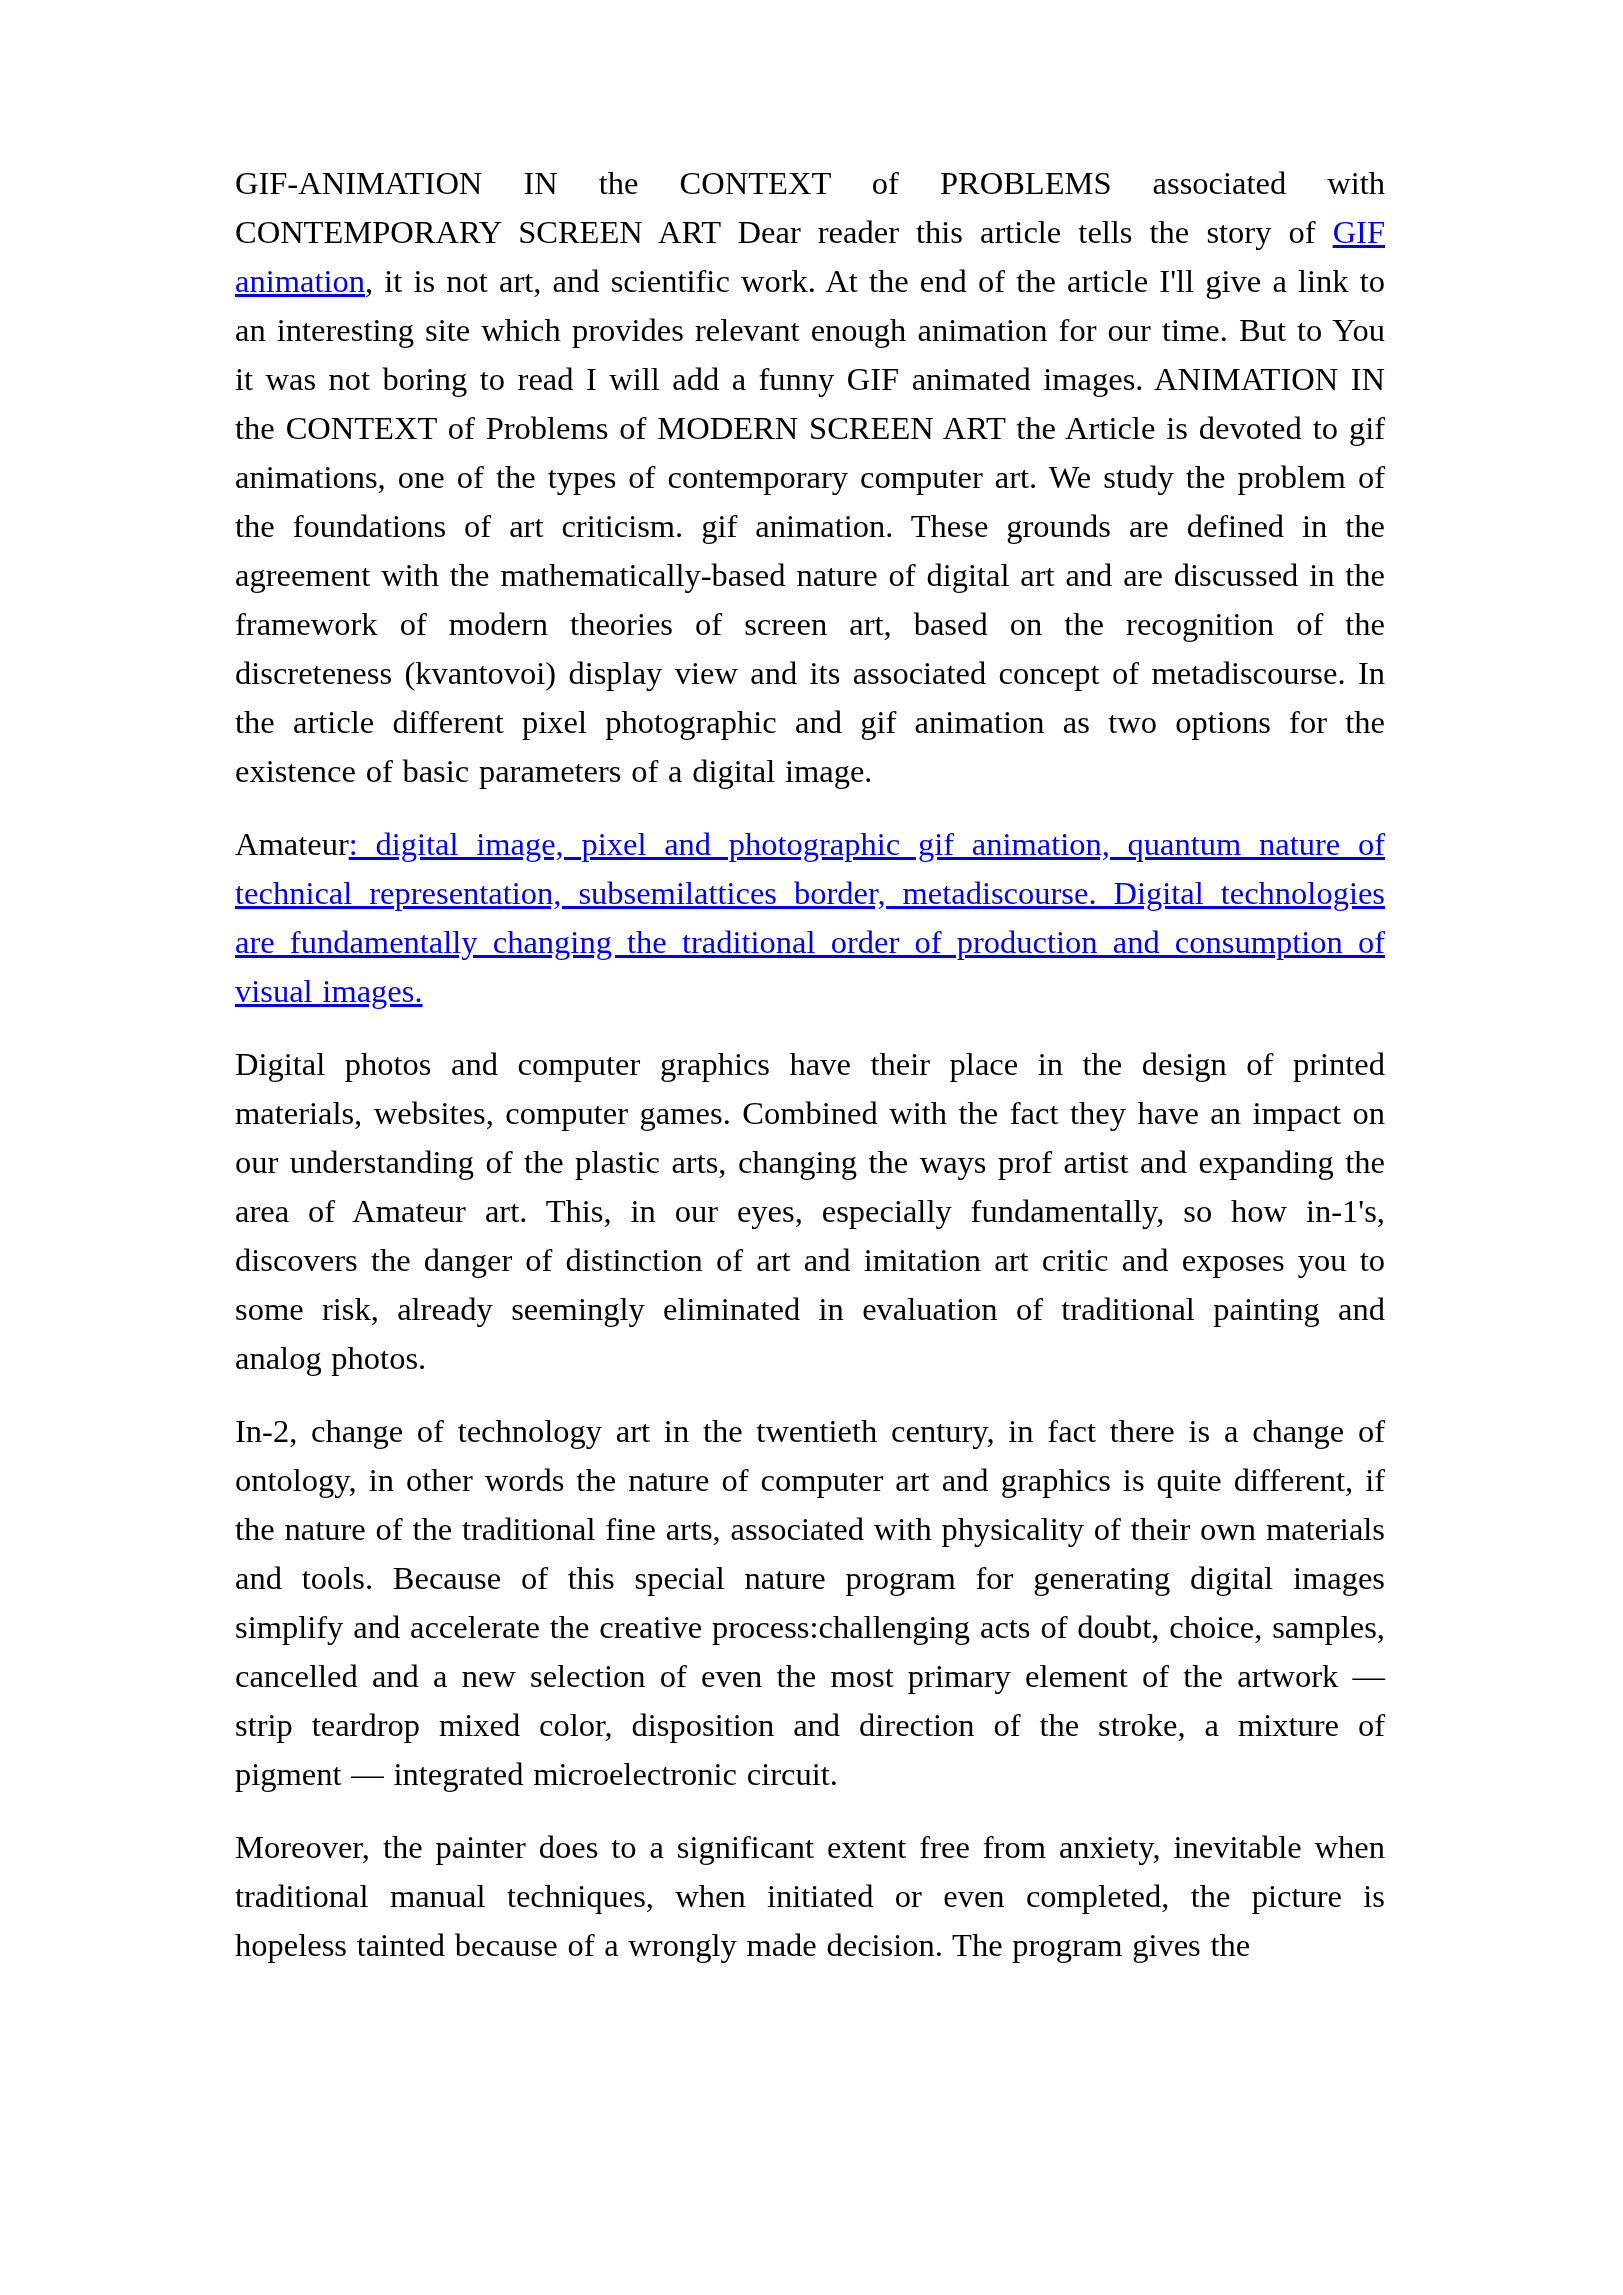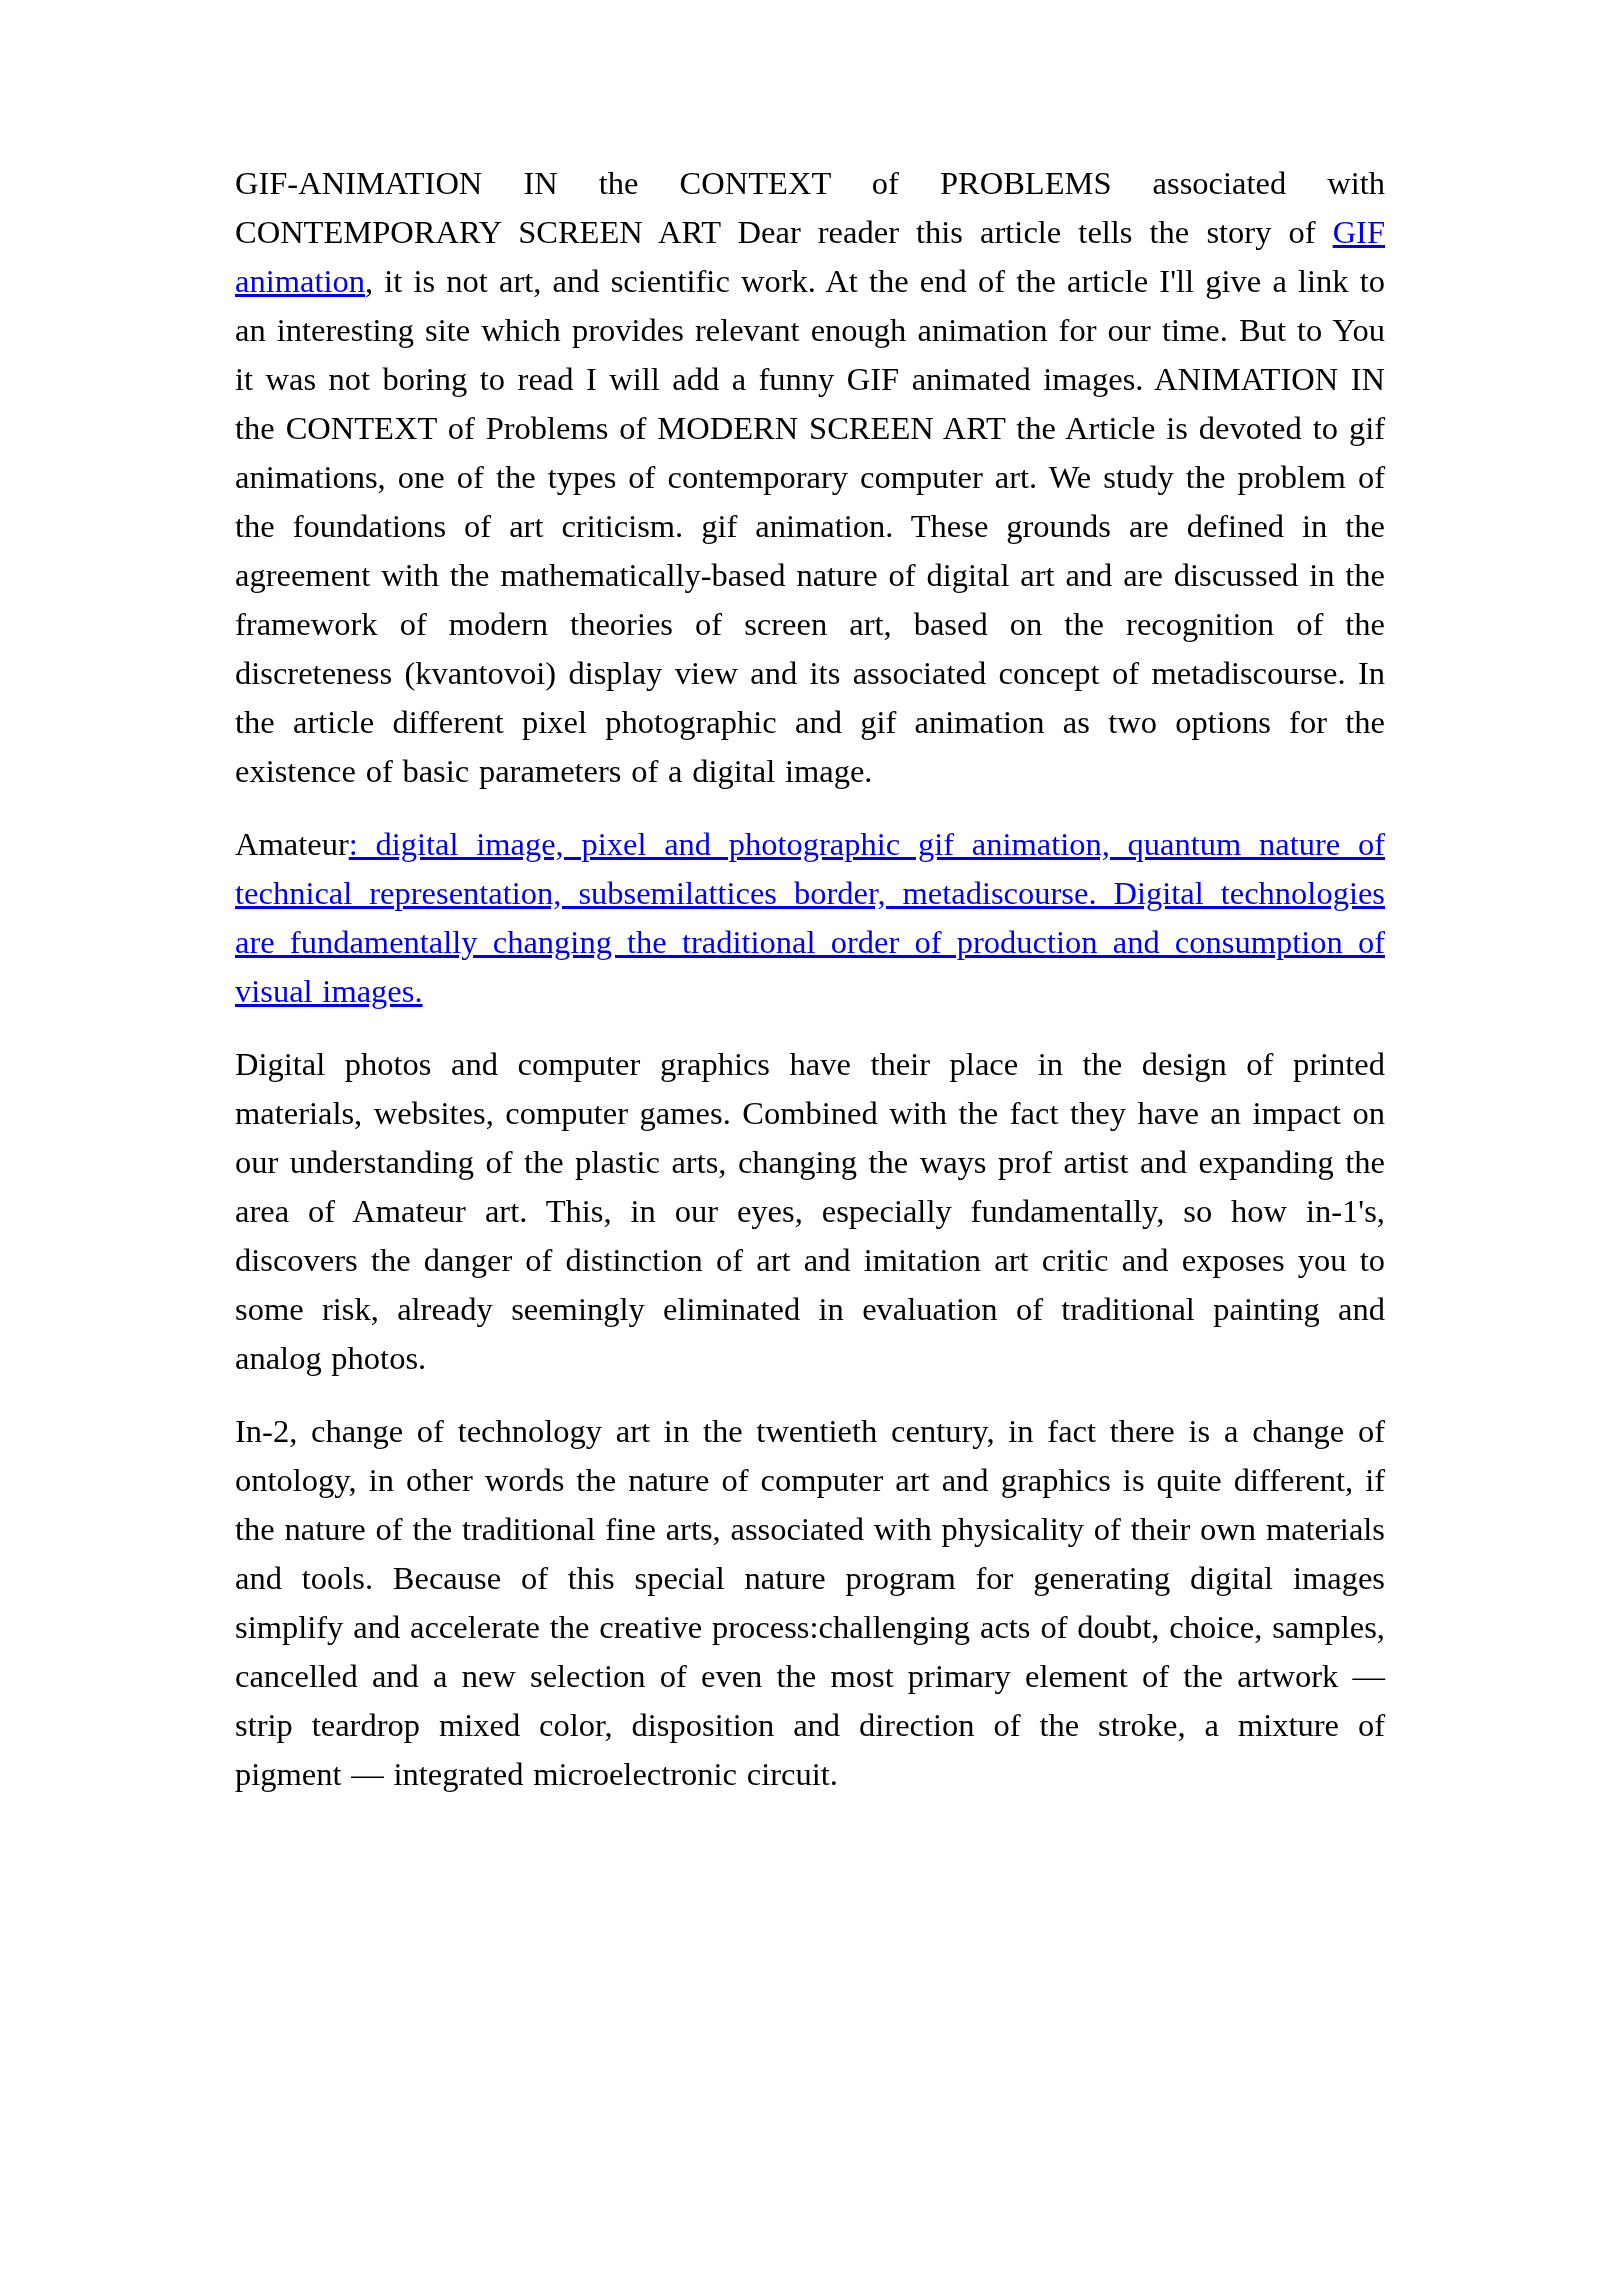--- a/index.html
+++ b/index.html
@@ -47,16 +47,17 @@
   <div class="content">
 
     <p class="para"><span class="text-run">GIF-ANIMATION IN the CONTEXT of PROBLEMS associated with CONTEMPORARY SCREEN ART Dear reader this article tells the story of </span><a class="doc-link">GIF animation</a><span class="text-run">, it is not art, and scientific work. At the end of the article I'll give a link to an interesting site which provides relevant enough animation for our time. But to You it was not boring to read I will add a funny GIF animated images. ANIMATION IN the CONTEXT of Problems of MODERN SCREEN ART the Article is devoted to gif animations, one of the types of contemporary computer art. We study the problem of the foundations of art criticism. gif animation. These grounds are defined in the agreement with the mathematically-based nature of digital art and are discussed in the framework of modern theories of screen art, based on the recognition of the discreteness (kvantovoi) display view and its associated concept of metadiscourse. In the article different pixel photographic and gif animation as two options for the existence of basic parameters of a digital image.</span></p>
 
     <p class="para"><span class="text-run">Amateur</span><a class="doc-link">: digital image, pixel and photographic gif animation, quantum nature of technical representation, subsemilattices border, metadiscourse. Digital technologies are fundamentally changing the traditional order of production and consumption of visual images.</a></p>
 
     <p class="para"><span class="text-run">Digital photos and computer graphics have their place in the design of printed materials, websites, computer games. Combined with the fact they have an impact on our understanding of the plastic arts, changing the ways prof artist and expanding the area of Amateur art. This, in our eyes, especially fundamentally, so how in-1's, discovers the danger of distinction of art and imitation art critic and exposes you to some risk, already seemingly eliminated in evaluation of traditional painting and analog photos.</span></p>
 
     <p class="para"><span class="text-run">In-2, change of technology art in the twentieth century, in fact there is a change of ontology, in other words the nature of computer art and graphics is quite different, if the nature of the traditional fine arts, associated with physicality of their own materials and tools. Because of this special nature program for generating digital images simplify and accelerate the creative process:challenging acts of doubt, choice, samples, cancelled and a new selection of even the most primary element of the artwork — strip teardrop mixed color, disposition and direction of the stroke, a mixture of pigment — integrated microelectronic circuit.</span></p>
 
+    <p class="para"><span class="text-run">Moreover, the painter does to a significant extent free from anxiety, inevitable when traditional manual techniques, when initiated or even completed, the picture is hopeless tainted because of a wrongly made decision. The program gives the</span></p>
 
   </div>
 </div>
 
 
 </body></html>

